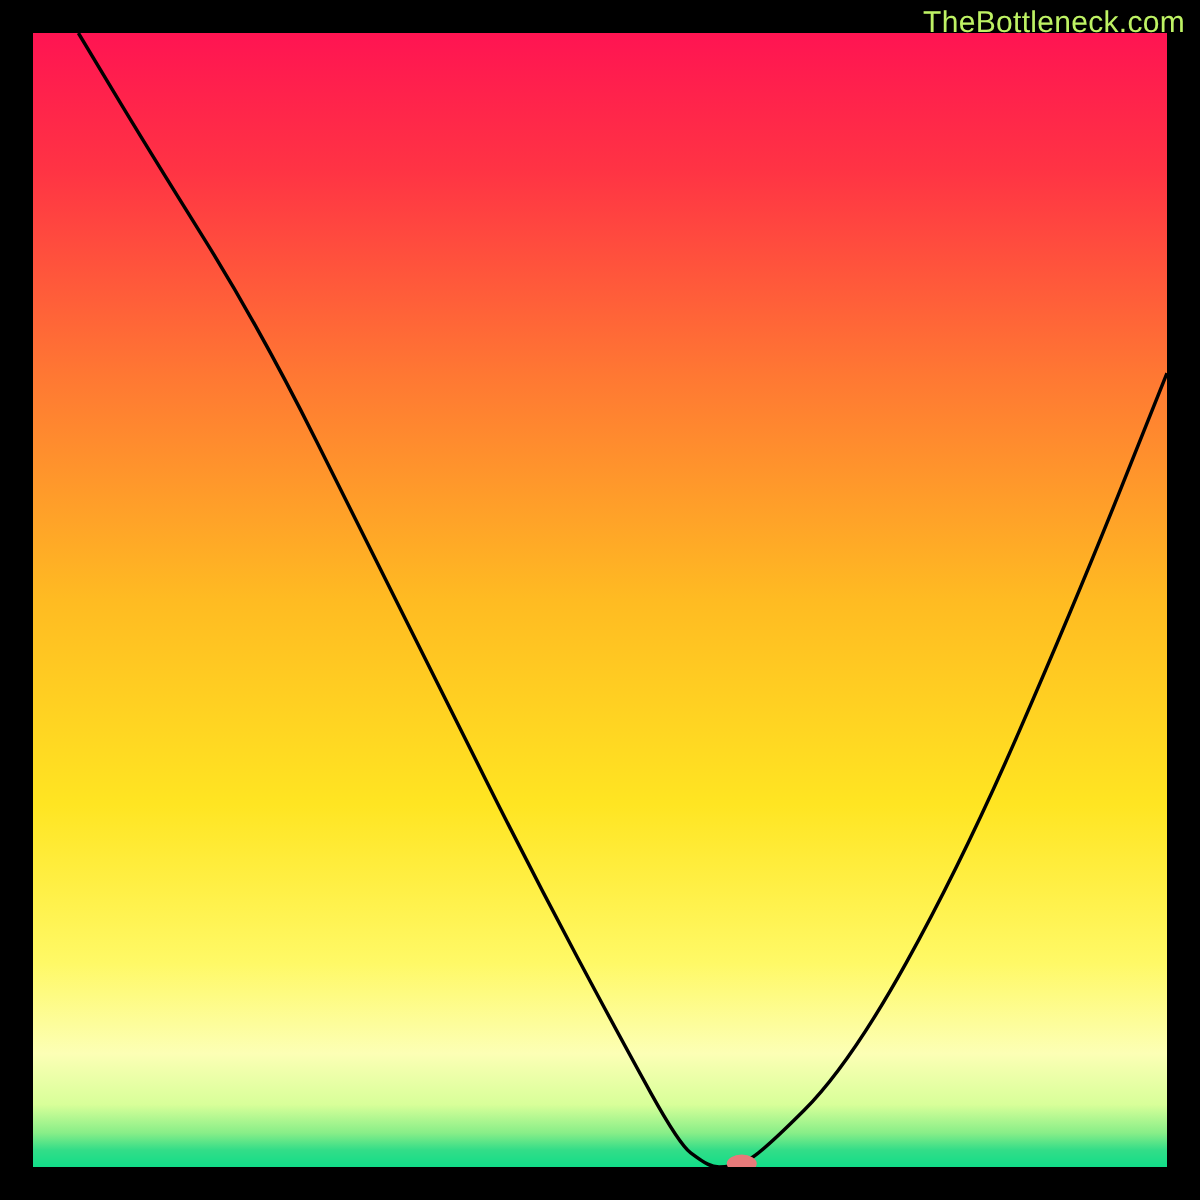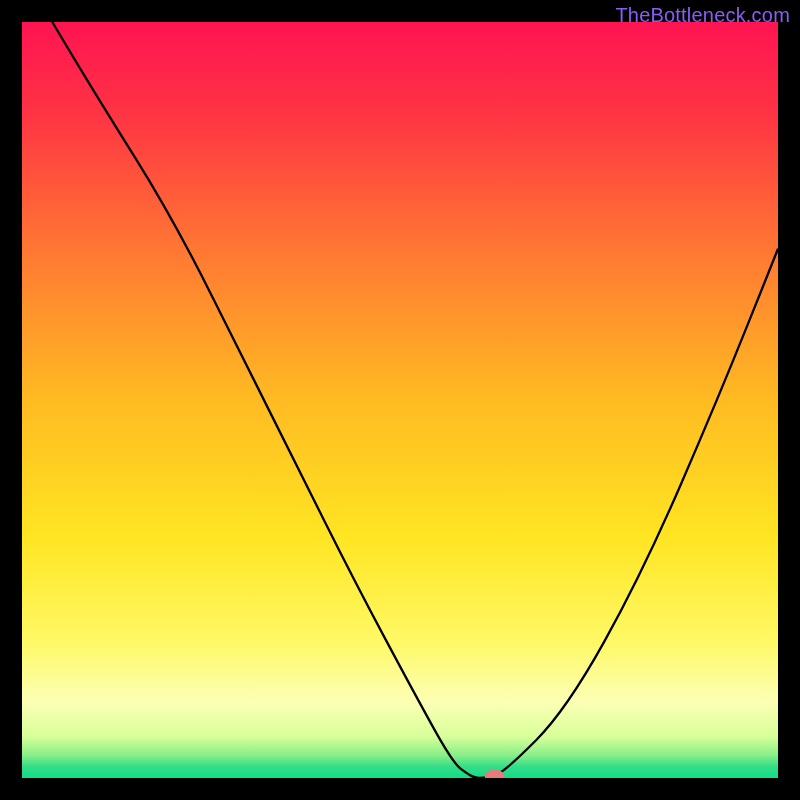--- a/index.html
+++ b/index.html
@@ -15,21 +15,21 @@
     position: absolute;
     left: 22px;
     top: 22px;
     width: 756px;
     height: 756px;
   }
   .watermark {
     position: absolute;
     top: 4px;
     right: 10px;
-    color: #8b5cf6;
+    color: #bef264;
     font-size: 20px;
     font-weight: normal;
     letter-spacing: 0.2px;
     z-index: 10;
   }
 </style>
 </head>
 <body>
 
 <div class="watermark">TheBottleneck.com</div>

